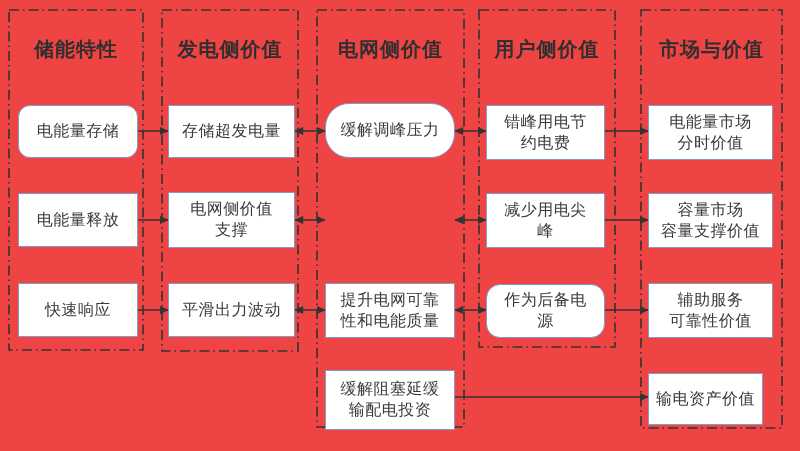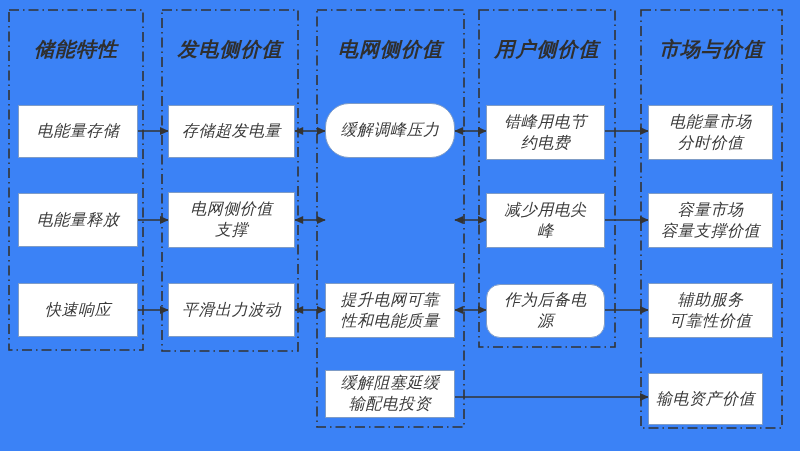--- a/index.html
+++ b/index.html
@@ -1,23 +1,22 @@
 <!DOCTYPE html>
 <html><head>
 <meta charset="utf-8">
 <style>
   html, body { margin: 0; padding: 0; background: #ffffff; }
   .stage {
     position: relative;
     width: 800px;
     height: 451px;
-    background: #3b82f6;
+    background: #ef4444;
     font-family: "Liberation Sans", "DejaVu Sans", sans-serif;
     overflow: hidden;
-    font-style: italic;
   }
   .layer {
     position: absolute;
     left: 0; top: 0;
     width: 800px; height: 451px;
   }
   .col-title {
     position: absolute;
     text-align: center;
     font-size: 20px;
@@ -75,35 +74,35 @@
     <line x1="455" y1="310" x2="486" y2="310" stroke="#333333" stroke-width="1.5" marker-start="url(#ah-left)" marker-end="url(#ah-right)"></line>
 
     <line x1="605" y1="131" x2="648" y2="131" stroke="#333333" stroke-width="1.5" marker-end="url(#ah-right)"></line>
     <line x1="605" y1="220" x2="648" y2="220" stroke="#333333" stroke-width="1.5" marker-end="url(#ah-right)"></line>
     <line x1="605" y1="310" x2="648" y2="310" stroke="#333333" stroke-width="1.5" marker-end="url(#ah-right)"></line>
 
     <line x1="455" y1="397" x2="648" y2="397" stroke="#333333" stroke-width="1.5" marker-end="url(#ah-right)"></line>
   </svg>
 
   <div class="col-title" style="left:9px; top:36px; width:134px;">储能特性</div>
-  <div class="node" style="left:18px;  top:105px; width:120px; height:53px;">电能量存储</div>
+  <div class="node" style="left:18px;  top:105px; width:120px; height:53px;border-radius:12px;">电能量存储</div>
   <div class="node" style="left:18px;  top:193px; width:120px; height:54px;">电能量释放</div>
   <div class="node" style="left:18px;  top:283px; width:120px; height:54px;">快速响应</div>
 
   <div class="col-title" style="left:162px; top:36px; width:136px;">发电侧价值</div>
   <div class="node" style="left:168px; top:105px; width:127px; height:53px;">存储超发电量</div>
   <div class="node" style="left:168px; top:192px; width:127px; height:56px;">电网侧价值
 支撑</div>
   <div class="node" style="left:168px; top:283px; width:127px; height:54px;">平滑出力波动</div>
 
   <div class="col-title" style="left:317px; top:36px; width:147px;">电网侧价值</div>
   <div class="node" style="left:325px; top:103px; width:130px; height:55px;border-radius:24px;">缓解调峰压力</div>
   <div class="node" style="left:325px; top:283px; width:130px; height:55px;">提升电网可靠
 性和电能质量</div>
-  <div class="node" style="left:325px; top:370px; width:130px; height:48px;">缓解阻塞延缓
+  <div class="node" style="left:325px; top:370px; width:130px; height:60px;">缓解阻塞延缓
 输配电投资</div>
 
   <div class="col-title" style="left:479px; top:36px; width:136px;">用户侧价值</div>
   <div class="node" style="left:486px; top:105px; width:119px; height:55px;">错峰用电节
 约电费</div>
   <div class="node" style="left:486px; top:193px; width:119px; height:55px;">减少用电尖
 峰</div>
   <div class="node" style="left:486px; top:284px; width:119px; height:54px;border-radius:14px;">作为后备电
 源</div>
 

